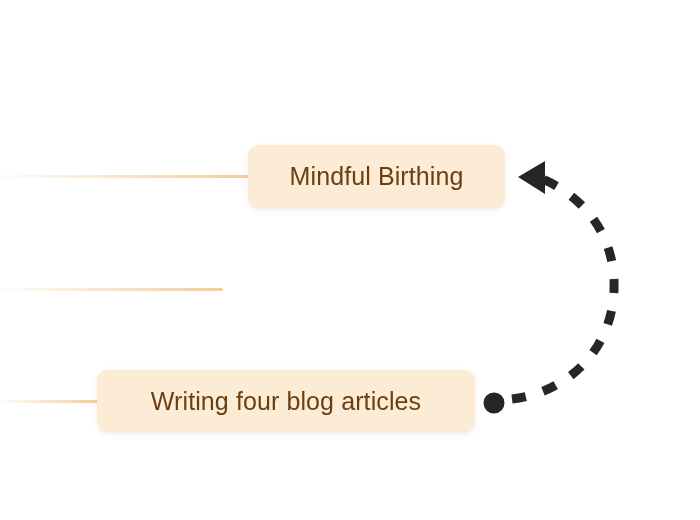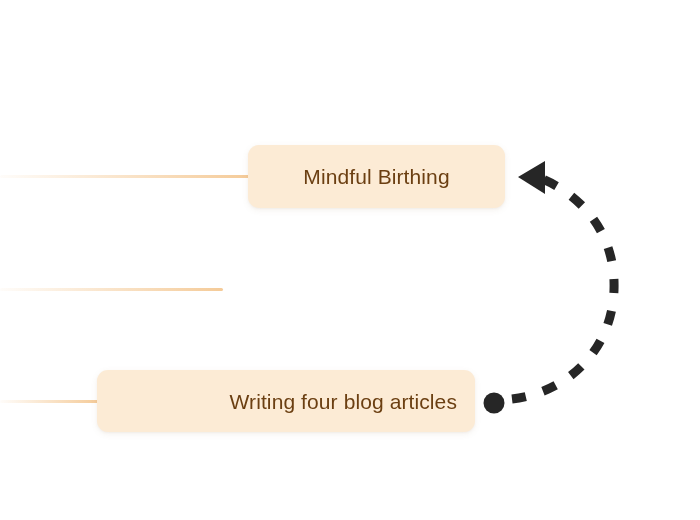--- a/index.html
+++ b/index.html
@@ -34,30 +34,30 @@
     background: #FCEBD5;
     color: #6B3F12;
     border-radius: 11px;
     box-shadow: 0 2px 6px rgba(150,120,80,0.10),
                 0 1px 2px rgba(150,120,80,0.06);
     box-sizing: border-box;
     padding: 0 18px;
     white-space: nowrap;
   }
   .node-label {
-    font-size: 21px;
+    font-size: 25px;
     font-weight: 400;
     letter-spacing: 0.1px;
     line-height: 1;
     color: #6B3F12;
   }
 
   #node-1 { left: 248px; top: 145px; width: 257px; height: 63px; }
   #node-2 { left: 221px; top: 258px; width: 284px; height: 62px; }
-  #node-3 { left: 97px;  top: 370px; width: 378px; height: 62px; justify-content: flex-end; }
+  #node-3 { left: 97px;  top: 370px; width: 378px; height: 62px; }
 
   
   #arc-layer {
     position: absolute;
     left: 0;
     top: 0;
     width: 700px;
     height: 520px;
     pointer-events: none;
   }

